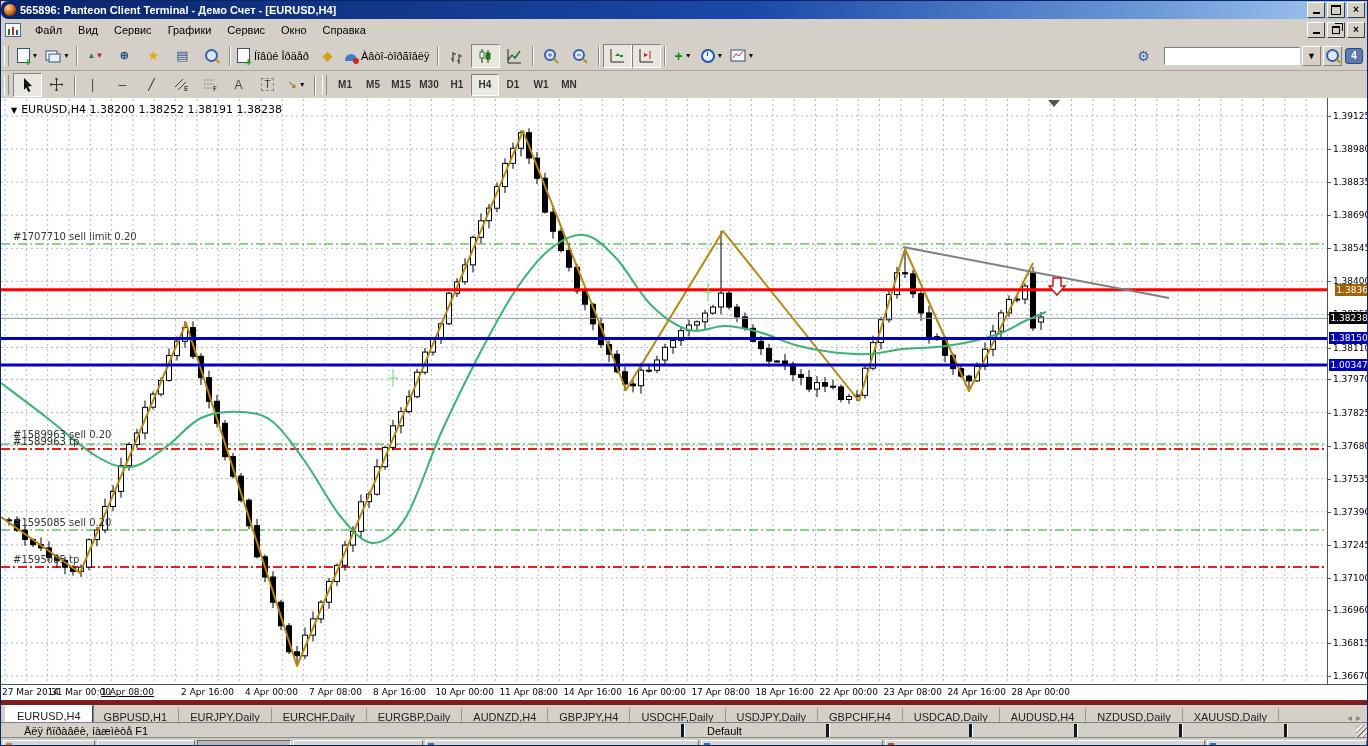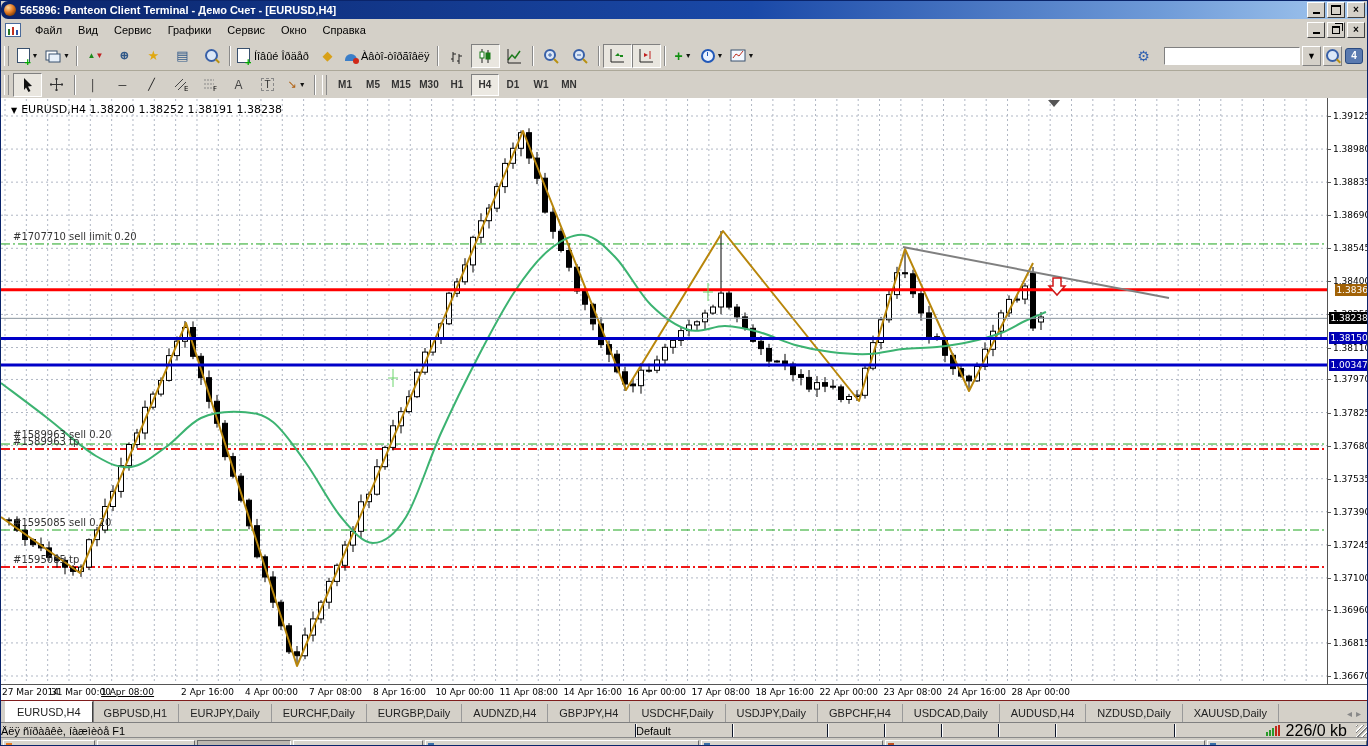--- a/index.html
+++ b/index.html
@@ -57,28 +57,28 @@
   #symbol-header{position:absolute;left:10px;top:5px;font-size:11px;color:#000;font-family:"DejaVu Sans",sans-serif;}
   #symbol-header .tri{font-size:8px;margin-right:4px;}
   #price-axis{position:absolute;left:1326px;top:0;width:42px;height:586px;background:#fff;border-left:1px solid #555;font-family:"DejaVu Sans",sans-serif;}
   .ptick{position:absolute;left:5px;font-size:9px;color:#000;white-space:nowrap;}
   .ptick:before{content:"";position:absolute;left:-5px;top:5px;width:3px;height:1px;background:#555;}
   .pflag{position:absolute;left:1px;width:40px;height:12px;color:#fff;font-size:9px;text-align:center;line-height:12px;font-family:"DejaVu Sans",sans-serif;}
   #time-axis{position:absolute;left:0;top:586px;width:1368px;height:16px;background:#fff;border-top:1px solid #555;font-family:"DejaVu Sans",sans-serif;}
   .tlabel{position:absolute;top:2px;font-size:9px;color:#000;white-space:nowrap;transform:translateX(-30%);}
   .tlabel.first{transform:none;}
   
-  #tabsbar{position:absolute;left:0;top:699px;width:1368px;height:22px;background:#d4d0c8;display:flex;align-items:flex-end;border-top:1px solid #7f1d1d;}
+  #tabsbar{position:absolute;left:0;top:699px;width:1368px;height:22px;background:#d4d0c8;display:flex;align-items:flex-end;border-top:5px solid #7f1d1d;}
   .tab{height:18px;padding:0 11px;font-size:11px;color:#222;display:flex;align-items:center;border-right:1px solid #999;margin-bottom:1px;}
   .tab.active{background:#fff;border:1px solid;border-color:#fff #404040 #d4d0c8 #fff;height:20px;margin-bottom:0;font-weight:normal;box-shadow:1px 0 0 #808080;}
   #tab-scroll{margin-left:auto;display:flex;gap:4px;padding:0 8px 4px 0;color:#888;font-size:10px;}
   
   #statusbar{position:absolute;left:0;top:721px;width:1368px;height:15px;background:#d4d0c8;display:flex;align-items:center;
     font-size:11px;color:#000;border-top:1px solid #808080;}
-  .statseg{height:13px;border-right:1px solid #0f172a;box-shadow:1px 0 0 #fff;display:flex;align-items:center;padding:0 0;flex:none;overflow:hidden;white-space:nowrap;}
+  .statseg{height:13px;border-right:3px solid #0f172a;box-shadow:1px 0 0 #fff;display:flex;align-items:center;padding:0 23px;flex:none;overflow:hidden;white-space:nowrap;}
   #sig{display:flex;align-items:flex-end;gap:1px;height:11px;margin:0 6px 1px auto;}
   #sig i{width:2px;display:block;}
   #grip{position:absolute;right:1px;bottom:1px;width:12px;height:12px;
     background:repeating-linear-gradient(135deg,#fff 0 1px,#808080 1px 2px,transparent 2px 4px);}
   
   #taskbar{position:absolute;left:0;top:736px;width:1368px;height:10px;background:#cfccc4;border-top:1px solid #8a8a8a;}
   .taskbtn{position:absolute;top:2px;height:10px;background:#d8d5cd;border:1px solid;border-color:#fff #6a6a6a #6a6a6a #fff;}
   .taskbtn.pressed{background:#bcb8b0;border-color:#6a6a6a #fff #fff #6a6a6a;}
   .taskbtn i{position:absolute;left:2px;top:2px;width:6px;height:6px;display:block;}
   .grid-line{stroke:#b0b7c4;stroke-width:1;stroke-dasharray:2 3;}

